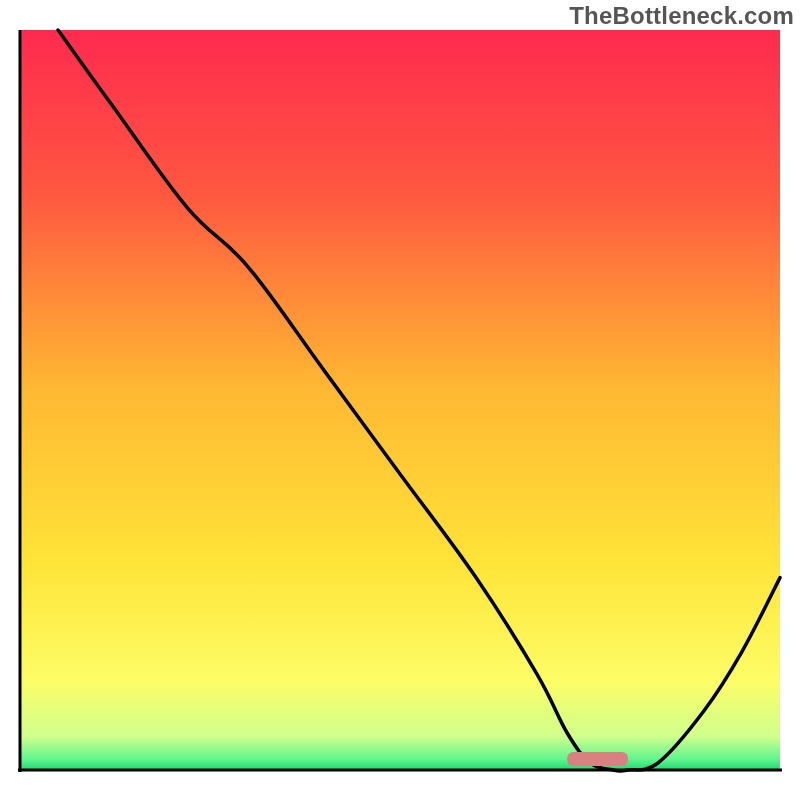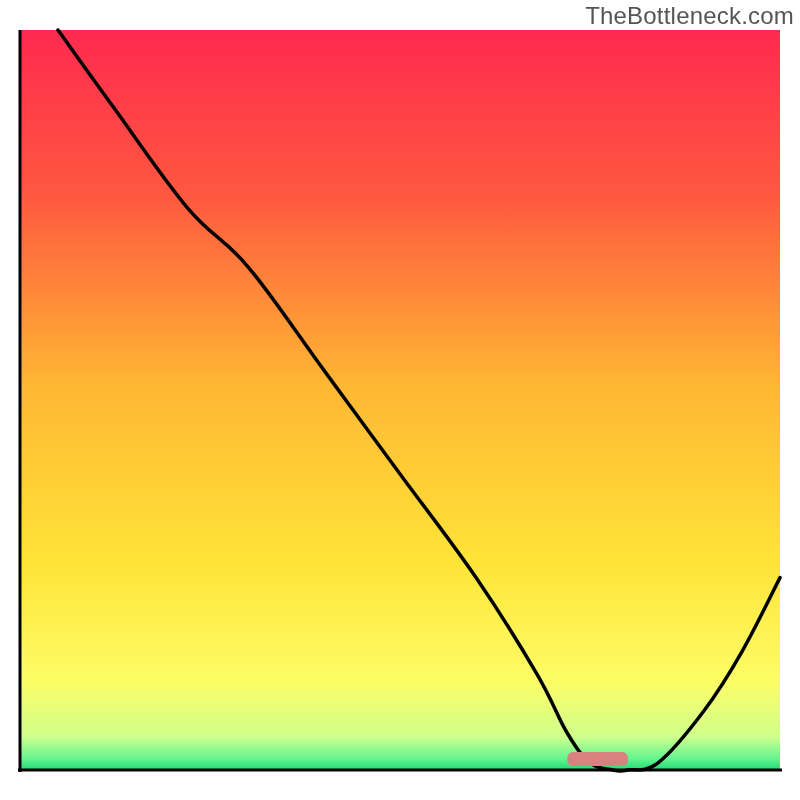--- a/index.html
+++ b/index.html
@@ -14,21 +14,21 @@
   .container {
     position: relative;
     width: 800px;
     height: 800px;
   }
   .attribution {
     position: absolute;
     top: 2px;
     right: 6px;
     font-size: 24px;
-    font-weight: 400;
+    font-weight: 700;
     color: #555555;
     font-family: Arial, sans-serif;
     letter-spacing: 0.2px;
   }
   svg.chart {
     position: absolute;
     top: 0;
     left: 0;
     width: 800px;
     height: 800px;

